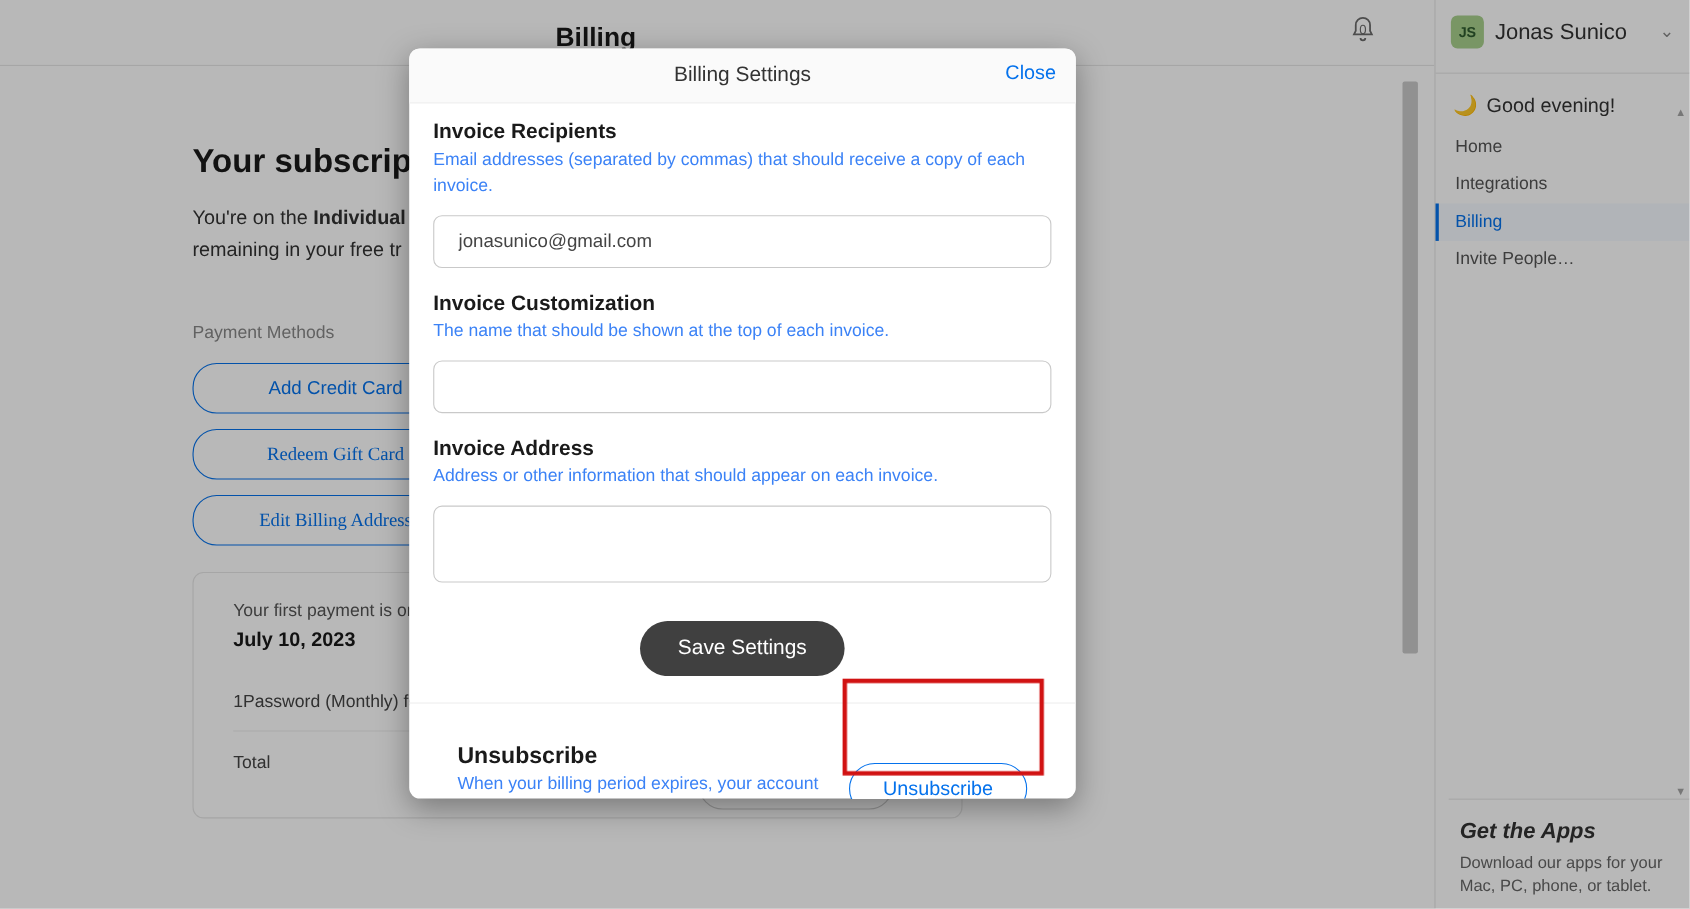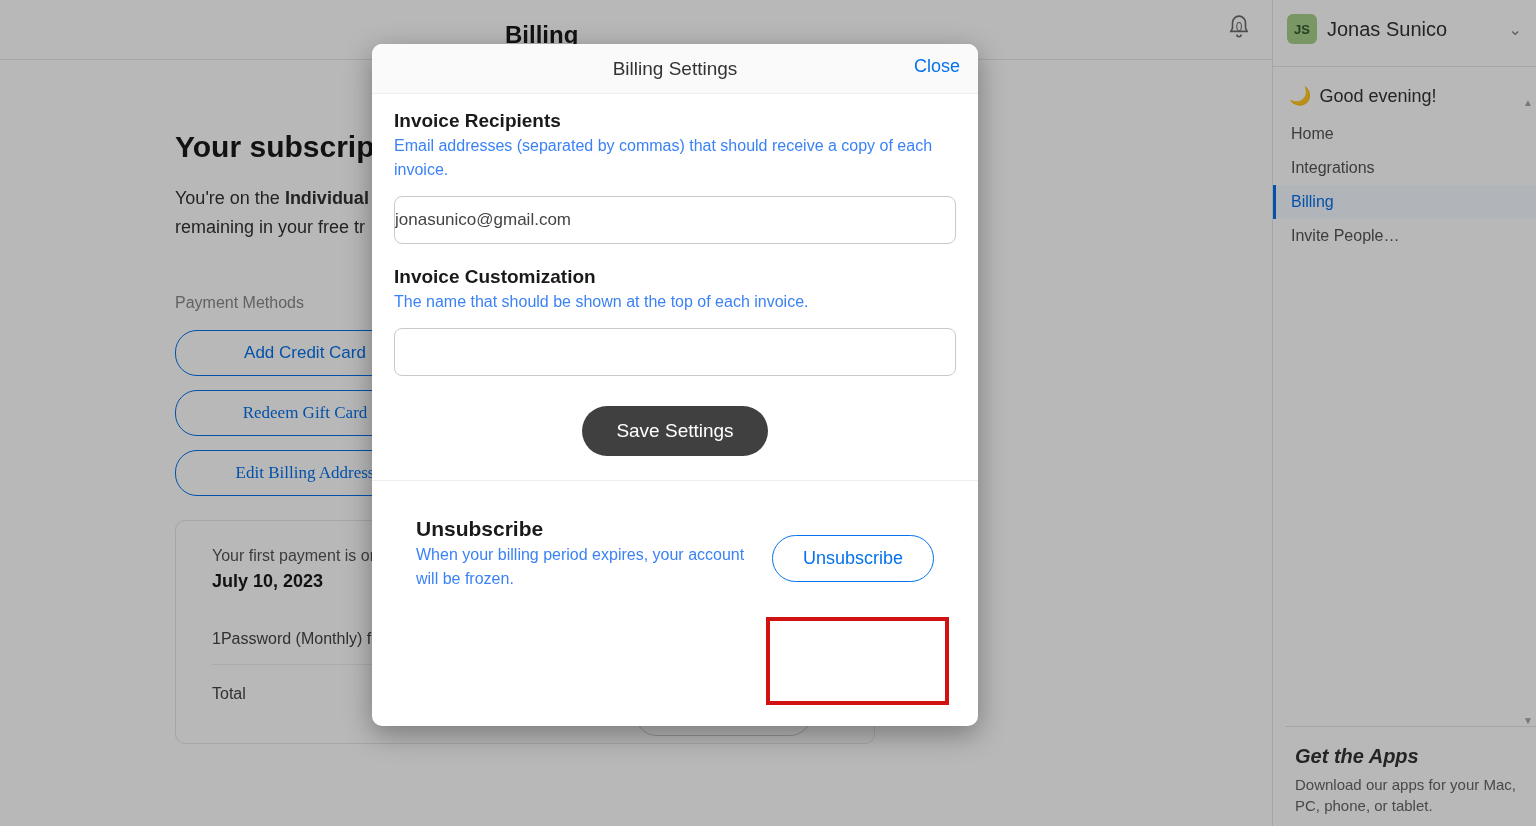--- a/index.html
+++ b/index.html
@@ -48,21 +48,21 @@
 
   .act-btn {
     display:inline-block; border:1px solid #ccc; border-radius:22px;
     padding: 11px 26px; font-size:17px; color:#333; background:#fff;
   }
   .act-row { margin-left: 460px; margin-top: -108px; }
   .act-row2 { margin-left: 460px; margin-top: 12px; }
 
   
   .bg-right {
-    width: 264px; border-left:1px solid #e6e6e6; background:#fff; position:relative;
+    width: 232px; border-left:1px solid #e6e6e6; background:#fff; position:relative;
   }
   .user-row { display:flex; align-items:center; padding: 14px 14px; gap:10px; }
   .avatar {
     width:30px; height:30px; border-radius:6px; background:#a8d08d;
     display:flex; align-items:center; justify-content:center; font-size:13px; color:#2e5b2e; font-weight:600;
   }
   .user-name { font-size:20px; color:#333; }
   .chev { margin-left:auto; color:#888; }
   .side-sep { border-top:1px solid #e6e6e6; margin:8px 0; }
   .greet { padding: 10px 16px; font-size:18px; color:#333; display:flex; align-items:center; gap:8px;}
@@ -98,21 +98,21 @@
   .modal-close {
     position:absolute; right:18px; top:12px; color:#0572ec; font-size:18px; cursor:pointer;
   }
   .modal-body {
     flex:1; overflow-y:auto; padding: 16px 22px 10px; position:relative;
   }
   .sect-h { font-size:19px; font-weight:600; color:#1a1a1a; }
   .sect-sub { font-size:16px; color:#3b82f6; line-height:1.5; margin-top:2px; }
   .field {
     margin-top:14px; width:100%; border:1px solid #c9c9c9; border-radius:8px;
-    padding:13px 0; font-size:17px; color:#444; outline:none; background:#fff;
+    padding:13px 22px; font-size:17px; color:#444; outline:none; background:#fff;
   }
   .field.textarea { height:70px; resize:none; }
   .sect { margin-bottom: 22px; }
   .save-row { display:flex; justify-content:center; padding: 8px 0 24px; }
   .save-btn {
     background:#404040; color:#fff; border:none; border-radius:26px;
     padding:14px 34px; font-size:19px; cursor:pointer;
   }
   .divider { height:1px; background:#eee; margin: 0 -22px; }
   .unsub-row {
@@ -222,20 +222,25 @@
     <div class="sect">
       <div class="sect-h">Invoice Recipients</div>
       <div class="sect-sub">Email addresses (separated by commas) that should receive a copy of each invoice.</div>
       <input class="field" value="jonasunico@gmail.com" style="">
     </div>
     <div class="sect">
       <div class="sect-h">Invoice Customization</div>
       <div class="sect-sub">The name that should be shown at the top of each invoice.</div>
       <input class="field" value="" style="">
     </div>
+    <div class="sect">
+      <div class="sect-h">Invoice Address</div>
+      <div class="sect-sub">Address or other information that should appear on each invoice.</div>
+      <textarea class="field textarea" value="" style=""></textarea>
+    </div>
     <div class="save-row">
       <button class="save-btn">Save Settings</button>
     </div>
     <div class="divider"></div>
     <div class="unsub-row">
       <div class="unsub-left">
         <div class="sect-h">Unsubscribe</div>
         <div class="sect-sub">When your billing period expires, your account will be frozen.</div>
 
       </div>

